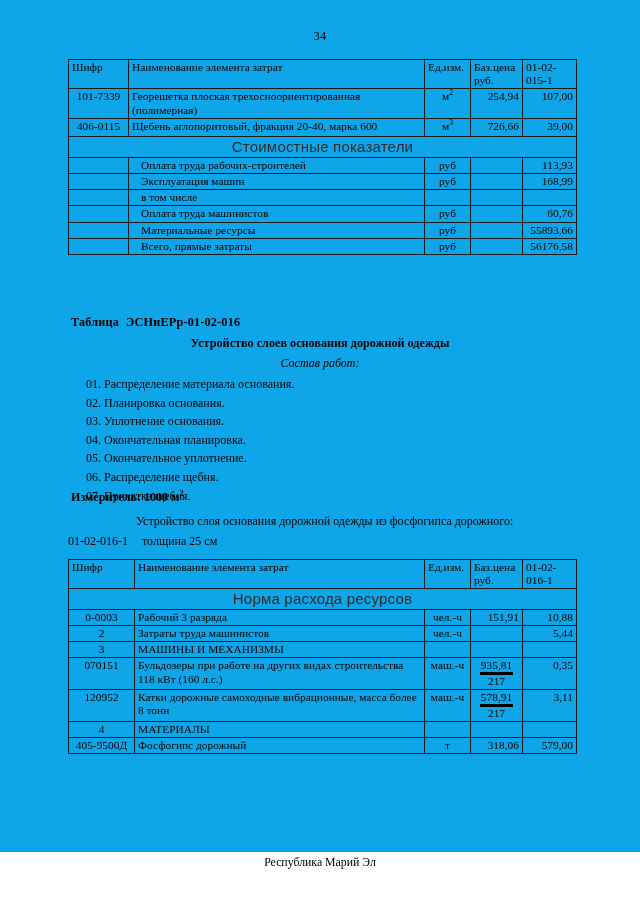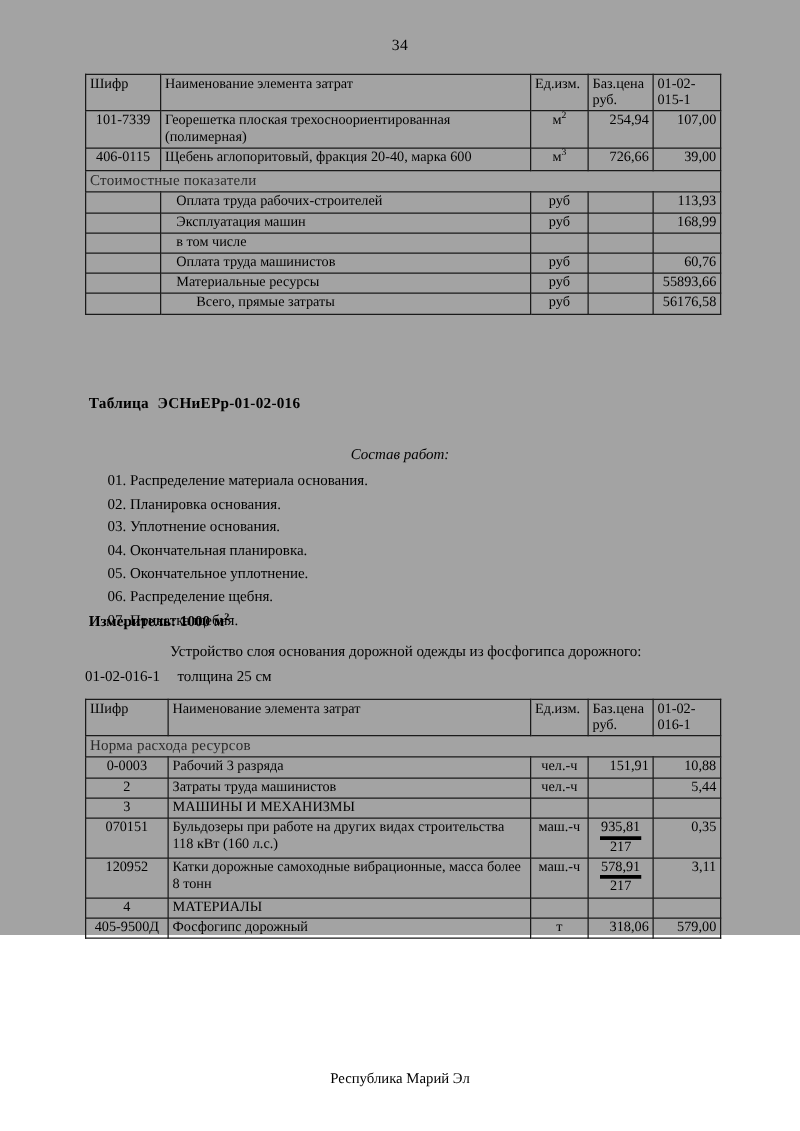--- a/index.html
+++ b/index.html
@@ -13,22 +13,22 @@
     height: 905px;
     position: relative;
     font-family: "Liberation Serif", "DejaVu Serif", serif;
     color: #000000;
     overflow: hidden;
   }
   .page {
     position: absolute;
     inset: 0;
     width: 640px;
-    height: 748px;
-    background: #a3a3a3;
+    height: 852px;
+    background: #0ea5e9;
   }
 
   
   .page-number {
     position: absolute;
     top: 29px;
     left: 0;
     width: 640px;
     text-align: center;
     font-size: 12.5px;
@@ -57,24 +57,24 @@
     padding: 4px 2px;
     margin-left: 24px;
   }
   .c-code   { text-align: center; }
   .c-name   { text-align: left; padding-left: 4px; }
   .c-unit   { text-align: center; }
   .c-price  { text-align: right; padding-right: 5px; }
   .c-val    { text-align: right; padding-right: 5px; }
   .bold     { font-weight: bold; }
   .band {
-    text-align: left;
+    text-align: center;
     padding-right: 8px;
-    font-family: Liberation Serif, serif;
-    font-size: 12px;
+    font-family: Liberation Sans, sans-serif;
+    font-size: 15px;
     color: #2b2b2b;
     letter-spacing: .2px;
   }
 
   
   #table1 {
     position: absolute;
     left: 68px;
     top: 59px;
     width: 508px;
@@ -265,32 +265,33 @@
       </tr>
       <tr>
         <td class="c-code"></td>
         <td class="c-name bold" style="padding-left:12px">Материальные ресурсы</td>
         <td class="c-unit bold">руб</td>
         <td class="c-price"></td>
         <td class="c-val bold">55893,66</td>
       </tr>
       <tr>
         <td class="c-code"></td>
-        <td class="c-name bold" style="padding-left:28px">Всего, прямые затраты</td>
+        <td class="c-name bold" style="padding-left:12px">Всего, прямые затраты</td>
         <td class="c-unit bold">руб</td>
         <td class="c-price"></td>
         <td class="c-val bold">56176,58</td>
       </tr>
     </tbody>
   </table>
 
   <div class="tbl-caption">
     <span>Таблица</span><span class="sp"></span><span>ЭСНиЕРр-01-02-016</span>
   </div>
 
+  <div class="work-title">Устройство слоев основания дорожной одежды</div>
   <div class="sostav">Состав работ:</div>
 
   <div class="works-list">
     <div>01. Распределение материала основания.</div>
     <div>02. Планировка основания.</div>
     <div>03. Уплотнение основания.</div>
     <div>04. Окончательная планировка.</div>
     <div>05. Окончательное уплотнение.</div>
     <div>06. Распределение щебня.</div>
     <div>07. Прикатка щебня.</div>

